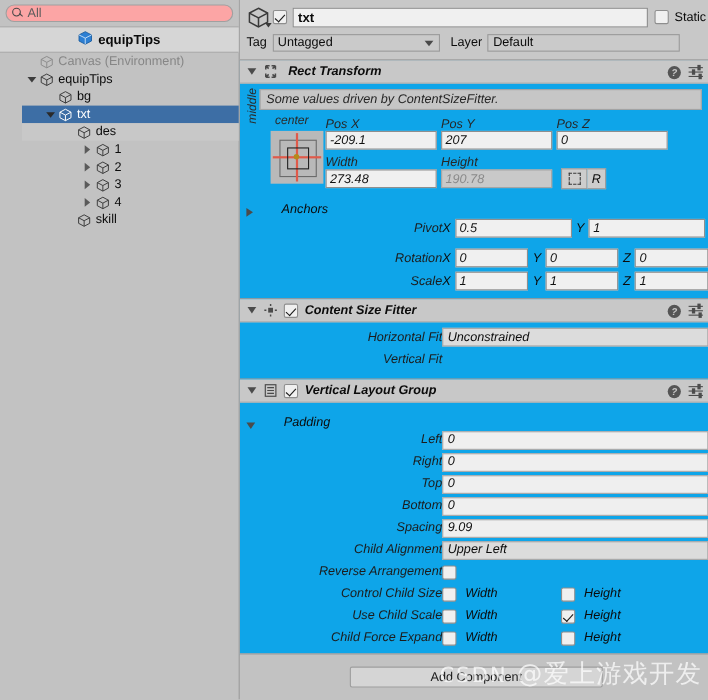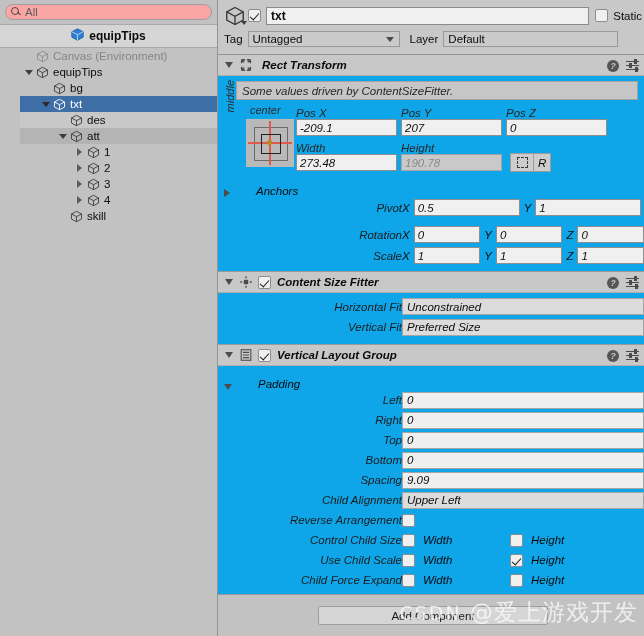--- a/index.html
+++ b/index.html
@@ -360,34 +360,20 @@
           <span style="flex: 0 0 36px; height: 16px;"></span>
           <span class="twisty"></span>
           <span class="cubeico">
             <svg width="13" height="13" viewBox="0 0 16 16">
               <path d="M8 1.6 L14.2 4.9 L14.2 11.1 L8 14.4 L1.8 11.1 L1.8 4.9 Z" fill="none" stroke="#3c3c3c" stroke-width="1.1"></path>
               <path d="M1.8 4.9 L8 8.2 L14.2 4.9" fill="none" stroke="#3c3c3c" stroke-width="1.1"></path>
               <path d="M8 8.2 L8 14.4" fill="none" stroke="#3c3c3c" stroke-width="1.1"></path>
             </svg>
           </span>
           <span class="label">des</span>
-        </div>
-        <div class="trow grayhl">
-          <span style="flex: 0 0 36px; height: 16px;"></span>
-          <span class="twisty">
-            <span class="arrow-d"></span>
-          </span>
-          <span class="cubeico">
-            <svg width="13" height="13" viewBox="0 0 16 16">
-              <path d="M8 1.6 L14.2 4.9 L14.2 11.1 L8 14.4 L1.8 11.1 L1.8 4.9 Z" fill="none" stroke="#3c3c3c" stroke-width="1.1"></path>
-              <path d="M1.8 4.9 L8 8.2 L14.2 4.9" fill="none" stroke="#3c3c3c" stroke-width="1.1"></path>
-              <path d="M8 8.2 L8 14.4" fill="none" stroke="#3c3c3c" stroke-width="1.1"></path>
-            </svg>
-          </span>
-          <span class="label">att</span>
         </div>
         <div class="trow">
           <span style="flex: 0 0 53px; height: 16px;"></span>
           <span class="twisty">
             <span class="arrow-r"></span>
           </span>
           <span class="cubeico">
             <svg width="13" height="13" viewBox="0 0 16 16">
               <path d="M8 1.6 L14.2 4.9 L14.2 11.1 L8 14.4 L1.8 11.1 L1.8 4.9 Z" fill="none" stroke="#3c3c3c" stroke-width="1.1"></path>
               <path d="M1.8 4.9 L8 8.2 L14.2 4.9" fill="none" stroke="#3c3c3c" stroke-width="1.1"></path>
@@ -649,23 +635,20 @@
       </div>
       <div class="comp-body" style="padding-bottom:7px;">
         <div class="prop-row">
           <span class="prop-label ind1">Horizontal Fit</span>
           <div class="wide-dd">
               <span>Unconstrained</span>
             </div>
         </div>
         <div class="prop-row" style="height:20px;">
           <span class="prop-label ind1">Vertical Fit</span>
-          <div class="wide-dd">
-              <span>Preferred Size</span>
-            </div>
         </div>
       </div>
     </div>
 
     <div class="comp">
       <div class="comp-head">
         <div class="foldout">
             <span class="arrow-d"></span>
           </div>
         <div class="comp-ico">

